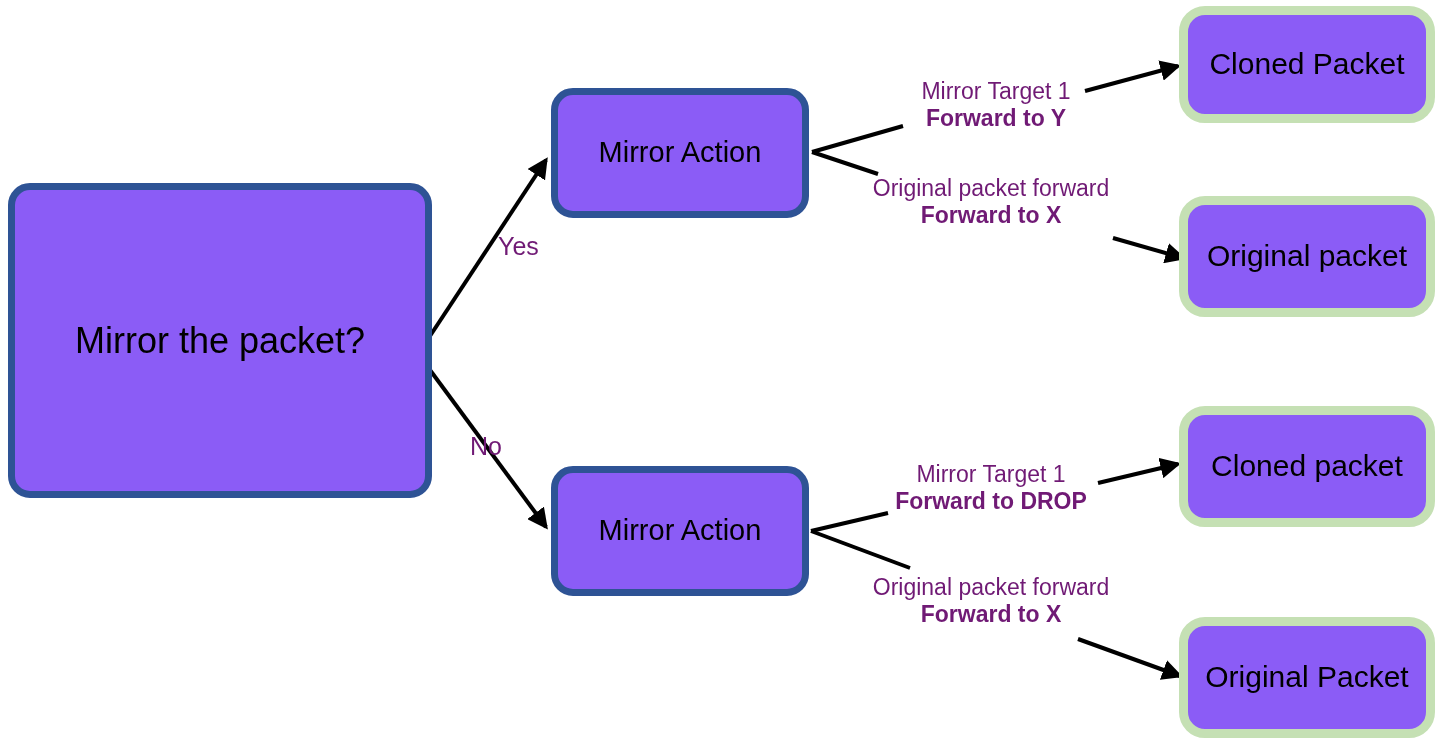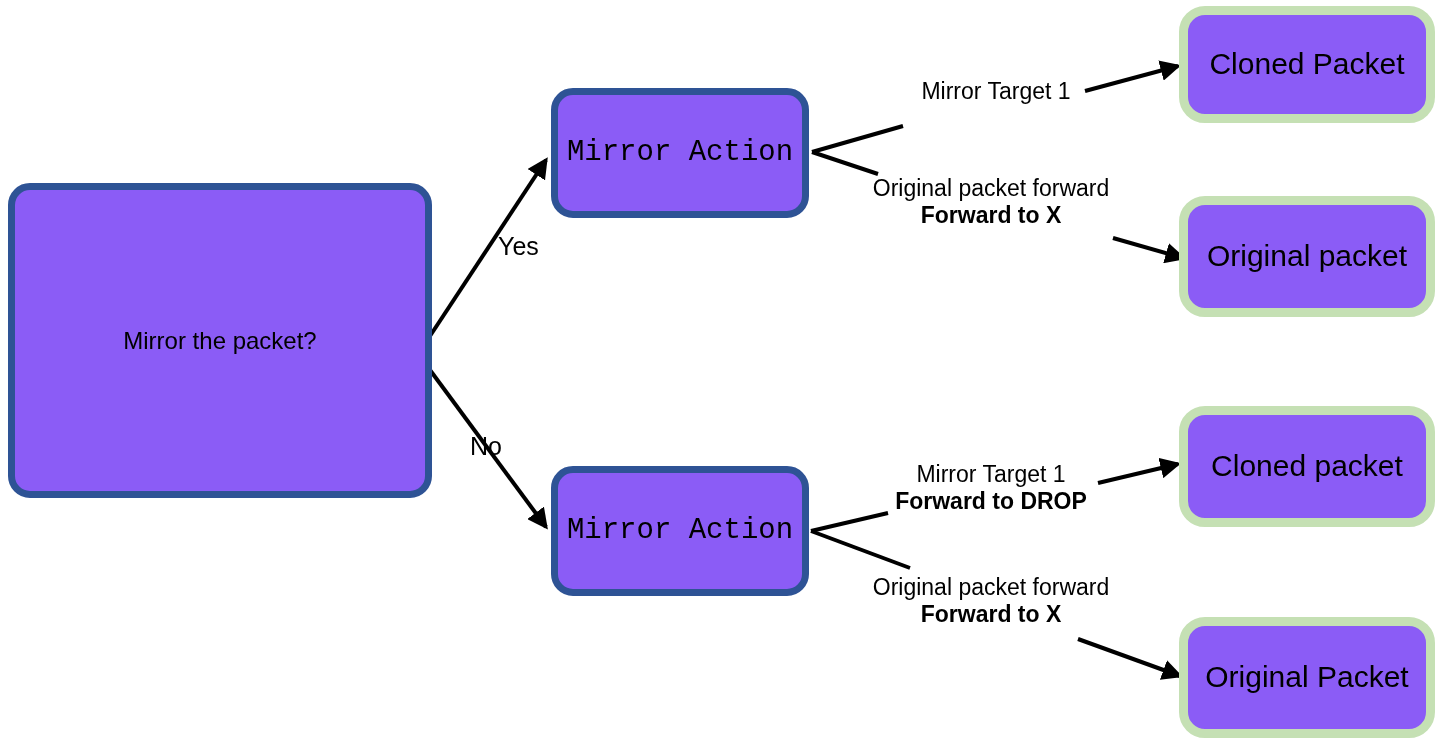--- a/index.html
+++ b/index.html
@@ -32,27 +32,27 @@
   }
   .node-green {
     border: 9px solid #C5E0B4;
     border-radius: 26px;
   }
   .node-label {
     color: #000000;
     line-height: 1.15;
     white-space: nowrap;
   }
-  .decision-label { font-size: 24px; }
-  .action-label   { font-size: 29px; font-family: Liberation Mono, monospace; }
+  .decision-label { font-size: 36px; }
+  .action-label   { font-size: 29px; }
   .terminal-label { font-size: 30px; }
 
   .edge-label {
     position: absolute;
-    color: #000000;
+    color: #701a75;
     white-space: nowrap;
     line-height: 1.18;
     font-size: 23px;
   }
   .edge-label.branch { font-size: 25px; }
   .edge-label .ln-top { display: block; font-weight: 400; }
   .edge-label .ln-bot { display: block; font-weight: 700; }
   .edge-label.align-center { text-align: center; }
 
   #wires {
@@ -126,20 +126,21 @@
   <div class="edge-label branch" style="left:466px; top:232px;margin-left:32px;">
     <span>Yes</span>
   </div>
 
   <div class="edge-label branch" style="left:470px; top:432px;">
     <span>No</span>
   </div>
 
   <div class="edge-label align-center" style="left:900px; top:78px; width:192px;">
     <span class="ln-top">Mirror Target 1</span>
+    <span class="ln-bot">Forward to Y</span>
   </div>
 
   <div class="edge-label align-center" style="left:847px; top:175px; width:288px;">
     <span class="ln-top">Original packet forward</span>
     <span class="ln-bot">Forward to X</span>
   </div>
 
   <div class="edge-label align-center" style="left:885px; top:461px; width:212px;">
     <span class="ln-top">Mirror Target 1</span>
     <span class="ln-bot">Forward to DROP</span>

